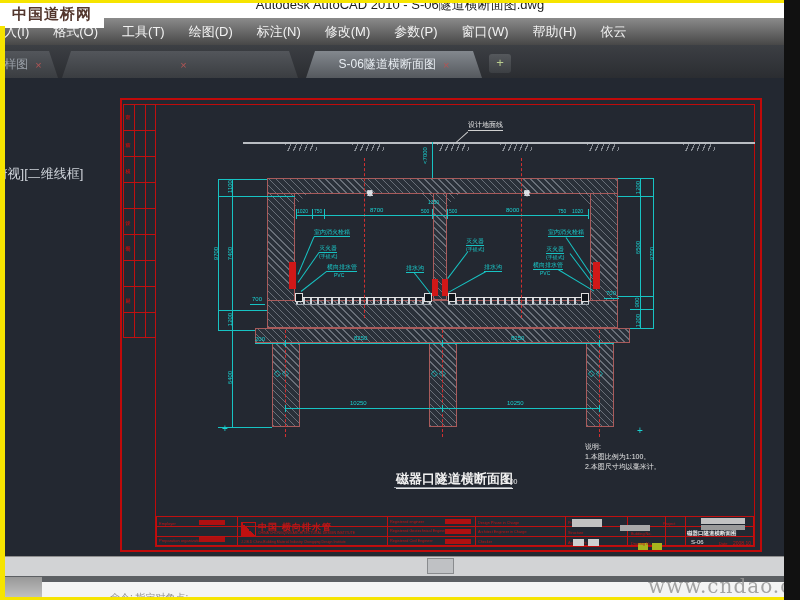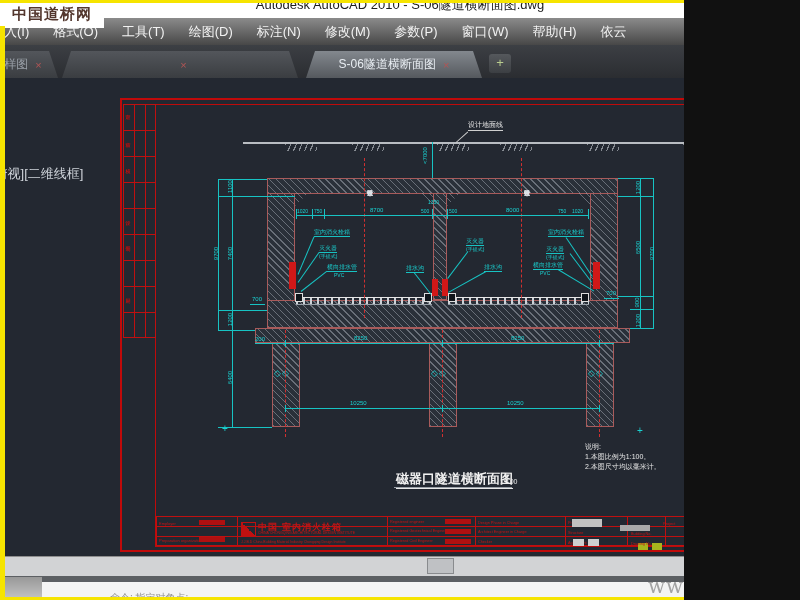--- a/index.html
+++ b/index.html
@@ -1,16 +1,16 @@
 <!DOCTYPE html>
 <html><head>
 <meta charset="utf-8">
 <style>
 html,body{margin:0;padding:0;background:#111}
-#app{position:relative;width:684px;height:600px;background:#232831;overflow:hidden;font-family:"Liberation Sans",sans-serif}
+#app{position:relative;width:784px;height:600px;background:#232831;overflow:hidden;font-family:"Liberation Sans",sans-serif}
 .A{position:absolute}
 
 .ytop{left:0;top:0;width:800px;height:3px;background:#f6e400;z-index:40}
 .yleft{left:0;top:26px;width:5px;height:574px;background:#f6e400;z-index:40}
 .yright{left:791px;top:0;width:9px;height:600px;background:#f6e400;z-index:40}
 .ybot{left:0;top:597px;width:800px;height:3px;background:#f6e400;z-index:40}
 .titlebar{left:0;top:3px;width:800px;height:15px;background:#ffffff;overflow:hidden;z-index:10}
 .titlebar span{display:block;margin-top:-7px;text-align:center;font-size:13px;color:#1c1c1c;white-space:nowrap}
 .wmtop{left:0;top:0;width:104px;height:28px;background:#fff;z-index:30;font-family:"DejaVu Serif",serif;font-weight:bold;font-size:15px;color:#53372e;line-height:28px;text-align:center;letter-spacing:1px}
 .menubar{left:0;top:18px;width:800px;height:27px;background:linear-gradient(#8b8b8b,#474747);border-bottom:1px solid #2a2a2a;display:flex;align-items:center;z-index:10}
@@ -285,21 +285,21 @@
     <div class="vl" style="left:528px"></div>
     <div class="hl" style="top:9px"></div>
     <div class="hl" style="top:19px"></div>
 
     <span class="rt" style="left:2px;top:4px;font-size:4px">Employer</span>
     <div class="rbar" style="left:42px;top:3px;width:26px;height:5px"></div>
     <span class="rt" style="left:2px;top:21px;font-size:4px">Preparation organization</span>
     <div class="rbar" style="left:42px;top:20px;width:26px;height:5px"></div>
 
     <div class="A" style="left:84px;top:5px;width:13px;height:13px;border:1px solid #c01010;background:linear-gradient(45deg,#c01010 50%,transparent 50%)"></div>
-    <span class="rt" style="left:101px;top:4px;font-size:9px;font-weight:bold;letter-spacing:1px">中国·室内消火栓箱</span>
+    <span class="rt" style="left:101px;top:4px;font-size:9px;font-weight:bold;letter-spacing:1px">中国·横向排水管</span>
     <span class="rt" style="left:101px;top:14px;font-size:3.5px">CHINA CHONGQING ARCHITECTURAL DESIGN INSTITUTE</span>
     <span class="rt" style="left:84px;top:23px;font-size:3.5px">J.J.B.D China Building Material Industry Chongqing Design Institute</span>
 
     <span class="rt" style="left:233px;top:3px;font-size:3.8px">Registered engineer</span>
     <div class="rbar" style="left:288px;top:2px;width:26px;height:5px"></div>
     <span class="rt" style="left:233px;top:12px;font-size:3.8px">Registered Geotechnical Engineer</span>
     <div class="rbar" style="left:288px;top:12px;width:26px;height:5px"></div>
     <span class="rt" style="left:233px;top:22px;font-size:3.8px">Registered Civil Engineer</span>
     <div class="rbar" style="left:288px;top:22px;width:26px;height:5px"></div>
 

